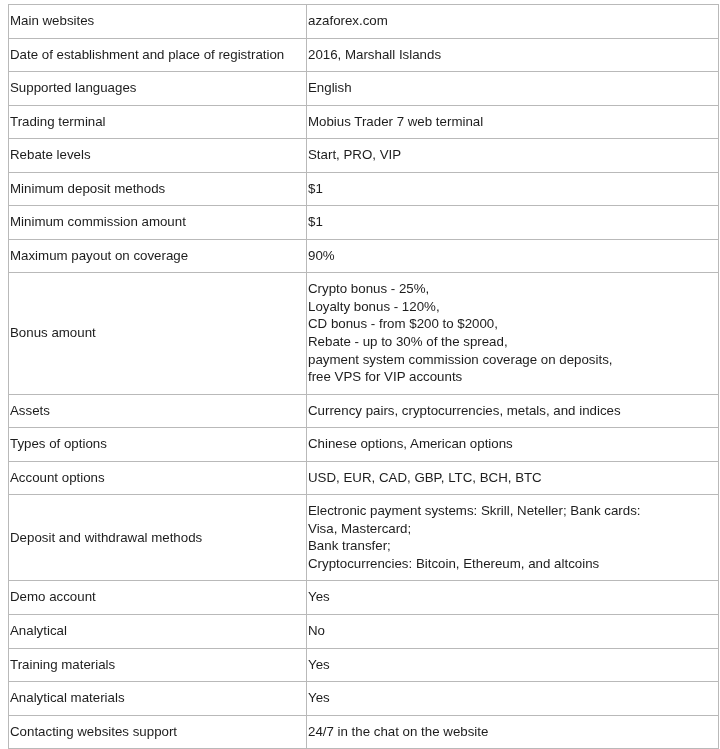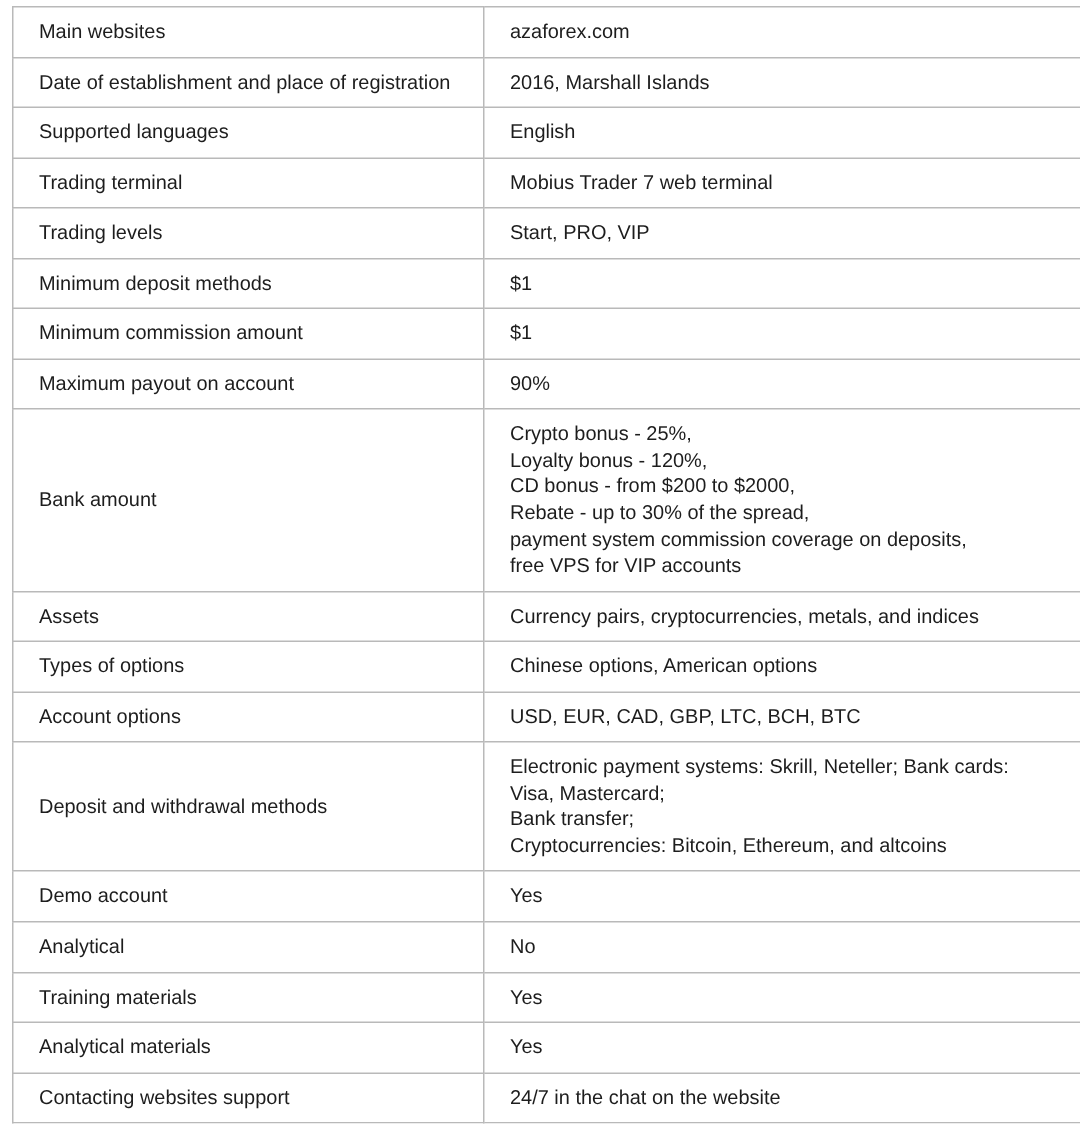--- a/index.html
+++ b/index.html
@@ -23,21 +23,21 @@
   }
   table.spec-table {
     border-collapse: collapse;
     width: 704px;
     margin: 4px 8px 0 8px;
     table-layout: fixed;
   }
   table.spec-table td {
     border: 1px solid #b9b9b9;
     vertical-align: middle;
-    padding: 7px 10px 8px 17px;
+    padding: 7px 10px 8px 1px;
     font-size: 13.3px;
     line-height: 1.32;
     color: #1d1d1d;
   }
   td.label-cell {
     width: 286px;
   }
   td.value-cell {
     width: 400px;
   }
@@ -76,37 +76,37 @@
       </tr>
       <tr>
         <td class="label-cell">Supported languages</td>
         <td class="value-cell">English</td>
       </tr>
       <tr>
         <td class="label-cell">Trading terminal</td>
         <td class="value-cell">Mobius Trader 7 web terminal</td>
       </tr>
       <tr>
-        <td class="label-cell">Trading levels</td>
+        <td class="label-cell">Rebate levels</td>
         <td class="value-cell">Start, PRO, VIP</td>
       </tr>
       <tr>
         <td class="label-cell">Minimum deposit methods</td>
         <td class="value-cell">$1</td>
       </tr>
       <tr>
         <td class="label-cell">Minimum commission amount</td>
         <td class="value-cell">$1</td>
       </tr>
       <tr>
-        <td class="label-cell">Maximum payout on account</td>
+        <td class="label-cell">Maximum payout on coverage</td>
         <td class="value-cell">90%</td>
       </tr>
       <tr>
-        <td class="label-cell">Bank amount</td>
+        <td class="label-cell">Bonus amount</td>
         <td class="value-cell multiline">Crypto bonus - 25%,
 Loyalty bonus - 120%,
 CD bonus - from $200 to $2000,
 Rebate - up to 30% of the spread,
 payment system commission coverage on deposits,
 free VPS for VIP accounts</td>
       </tr>
       <tr>
         <td class="label-cell">Assets</td>
         <td class="value-cell">Currency pairs, cryptocurrencies, metals, and indices</td>

